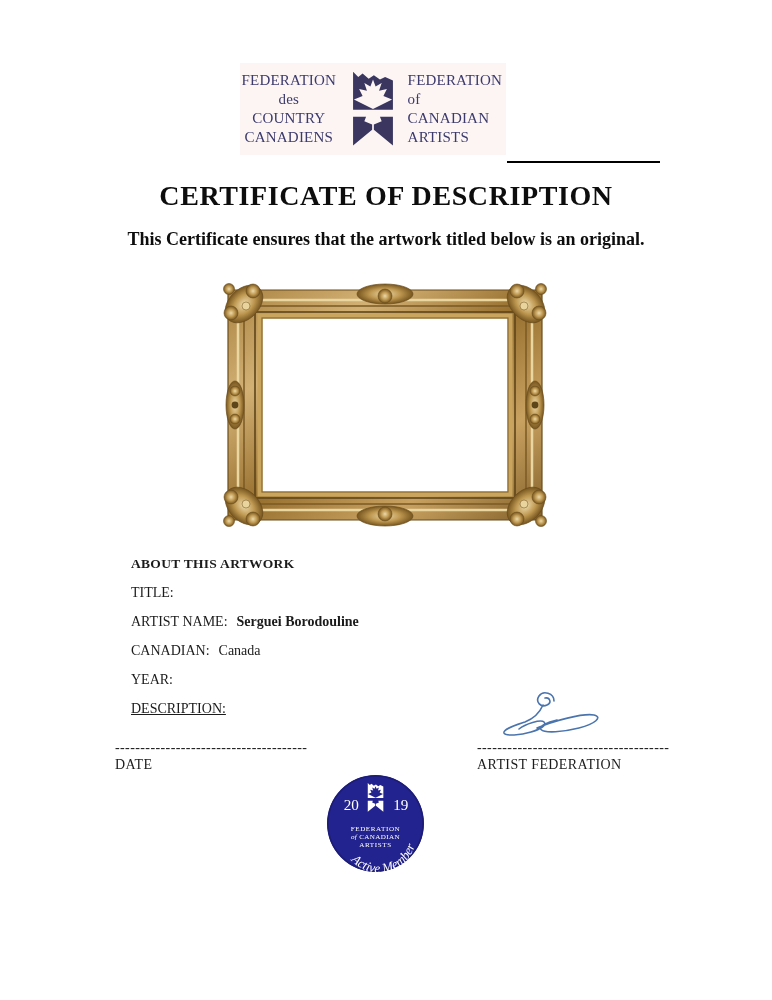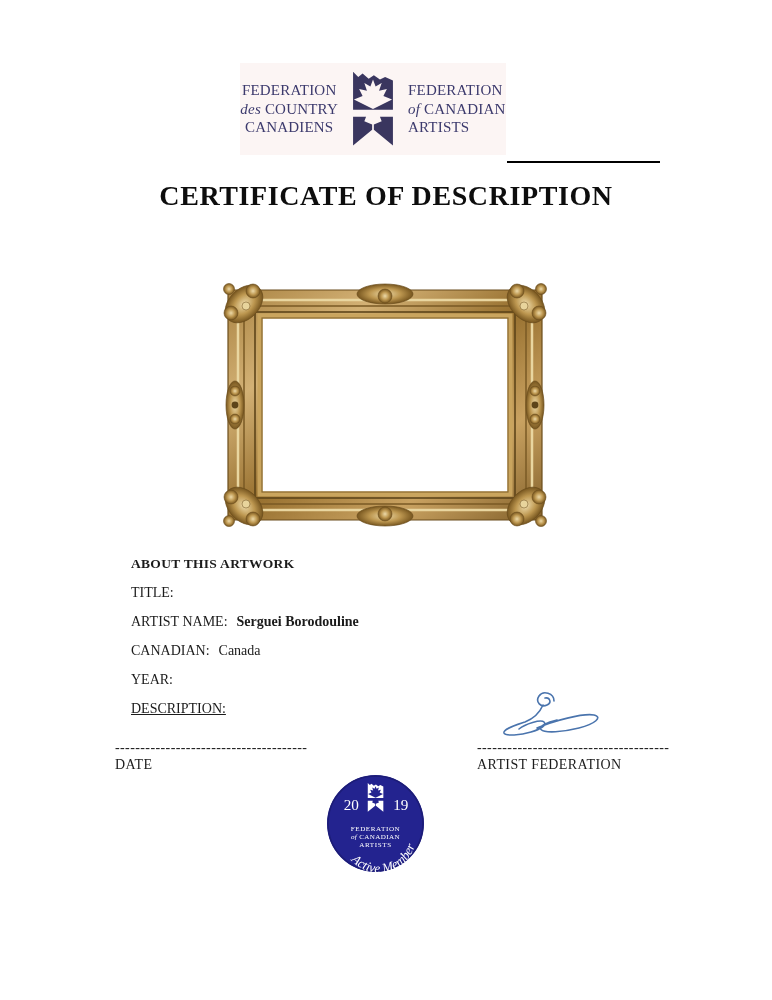--- a/index.html
+++ b/index.html
@@ -8,21 +8,21 @@
     font-family:"Liberation Serif","DejaVu Serif",serif;color:#1b1b1b;overflow:hidden;
   }
   
   .logo-banner{
     position:absolute;left:240px;top:63px;width:266px;height:92px;
     background:#fcf5f4;display:flex;align-items:center;justify-content:center;gap:9px;
   }
   .logo-text{color:#3c3a6d;font-size:15px;line-height:1.26;letter-spacing:0.2px;}
   .logo-text.left{text-align:center;}
   .logo-text.right{text-align:left;}
-  .logo-text .it{font-style:italic;}
+  .logo-text .it{}
   .leaf-svg{width:52px;height:84px;flex:0 0 auto;}
   
   .member-line{position:absolute;left:507px;top:161px;width:153px;border-top:2px solid #000;}
   
   .cert-title{
     position:absolute;left:0;top:180px;width:100%;margin:0;text-align:center;
     font-size:28px;font-weight:bold;letter-spacing:0.6px;color:#0d0d0d;
   }
   .cert-subtitle{
     position:absolute;left:0;top:229px;width:100%;margin:0;text-align:center;
@@ -75,20 +75,21 @@
     <div class="logo-text right">
       <div>FEDERATION</div>
       <div><span class="it">of</span><span> CANADIAN</span></div>
       <div>ARTISTS</div>
     </div>
   </div>
 
   <div class="member-line"></div>
 
   <h1 class="cert-title">CERTIFICATE OF DESCRIPTION</h1>
+  <p class="cert-subtitle">This Certificate ensures that the artwork titled below is an original.</p>
 
   <svg class="frame-svg" viewBox="0 0 326 246">
     <defs>
       <linearGradient id="gold" x1="0" y1="0" x2="1" y2="1">
         <stop offset="0" stop-color="#a98342"></stop>
         <stop offset="0.25" stop-color="#d3b175"></stop>
         <stop offset="0.5" stop-color="#97702f"></stop>
         <stop offset="0.75" stop-color="#c9a261"></stop>
         <stop offset="1" stop-color="#82602a"></stop>
       </linearGradient>

